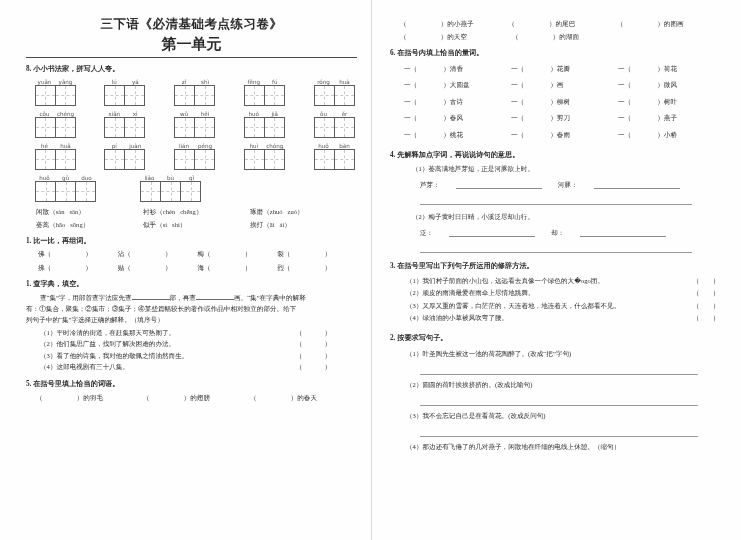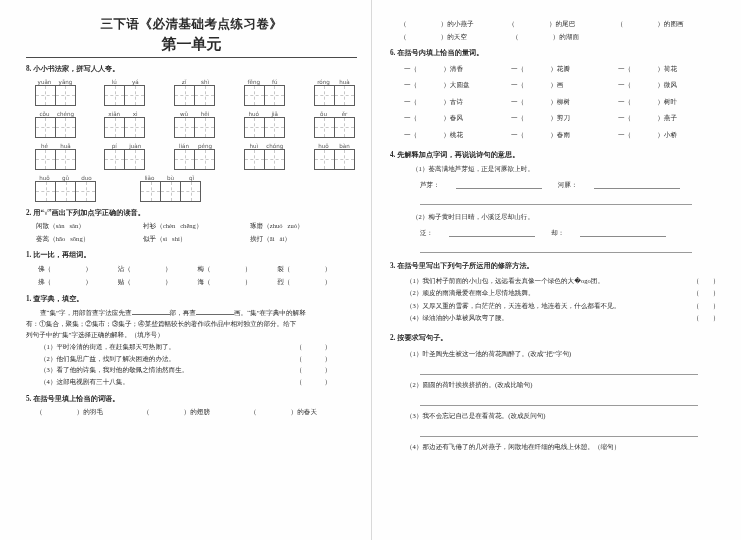--- a/index.html
+++ b/index.html
@@ -289,21 +289,20 @@
             </div>
             <div class="cells">
               <div class="cell"></div>
               <div class="cell"></div>
               <div class="cell"></div>
             </div>
           </div>
         </div>
       </div>
 
-    <div class="sec-title">2. 用“√”画出下列加点字正确的读音。</div>
     <div id="s2-rows">
         <div class="pron-row">
           <div class="pron-item"><span>闲散</span><span class="py">（sàn&nbsp;&nbsp;&nbsp;sǎn）</span></div>
           <div class="pron-item"><span>衬衫</span><span class="py">（chèn&nbsp;&nbsp;&nbsp;chēng）</span></div>
           <div class="pron-item"><span>琢磨</span><span class="py">（zhuó&nbsp;&nbsp;&nbsp;zuó）</span></div>
         </div>
         <div class="pron-row">
           <div class="pron-item"><span>蒌蒿</span><span class="py">（hāo&nbsp;&nbsp;&nbsp;sōng）</span></div>
           <div class="pron-item"><span>似乎</span><span class="py">（sì&nbsp;&nbsp;&nbsp;shì）</span></div>
           <div class="pron-item"><span>挨打</span><span class="py">（āi&nbsp;&nbsp;&nbsp;ái）</span></div>

